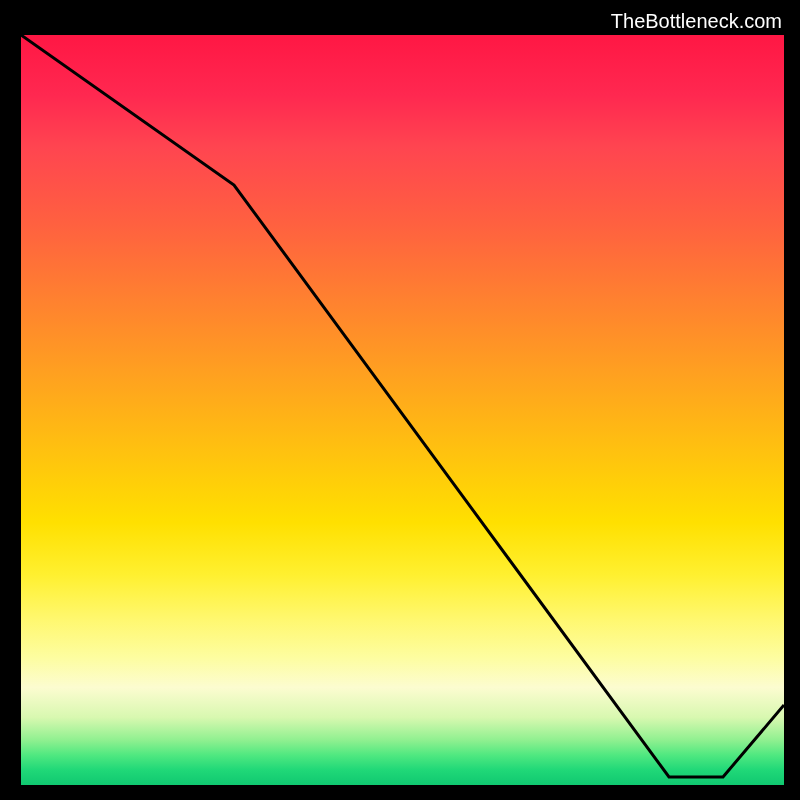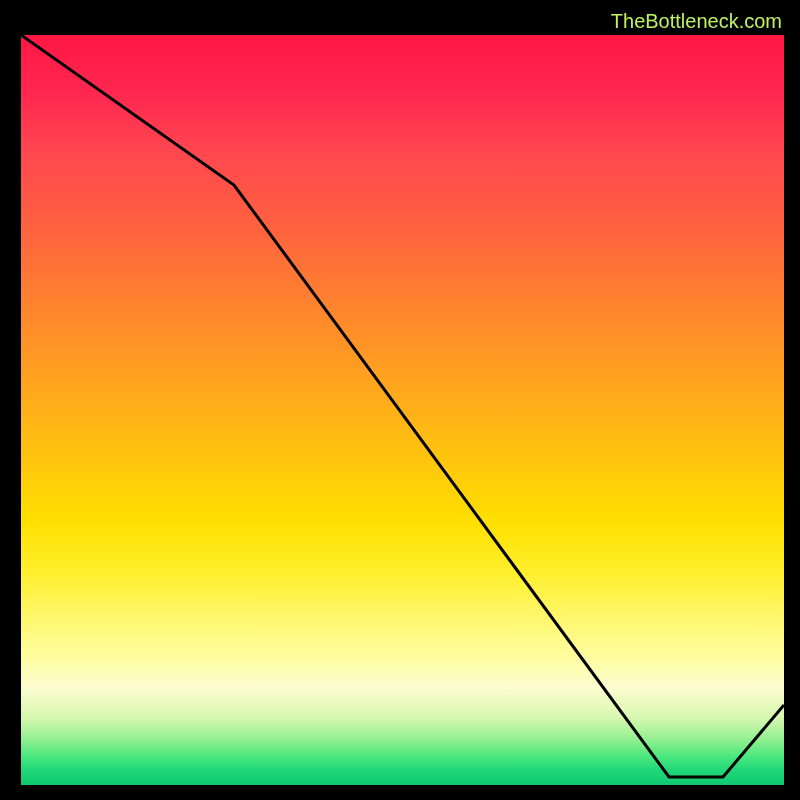--- a/index.html
+++ b/index.html
@@ -1,17 +1,17 @@
 <!DOCTYPE html>
 <html><head>
 <meta charset="utf-8">
 <style>
 body{margin:0;padding:0;background:#000;width:800px;height:800px;font-family:Arial,sans-serif;overflow:hidden}
 .container{width:800px;height:800px;position:relative}
-.watermark{position:absolute;top:10px;right:18px;color:#bef264;font-size:20px;font-weight:400}
+.watermark{position:absolute;top:10px;right:18px;color:#ffffff;font-size:20px;font-weight:400}
 .plot-area{position:absolute;left:18px;top:32px;width:763px;height:750px;border:3px solid #000;background:linear-gradient(to bottom,
 #ff1744 0%,#ff2850 8%,#ff4550 15%,#ff6040 25%,#ff8030 35%,#ffa020 45%,#ffc010 55%,#ffe000 65%,#fff030 72%,#fff870 78%,#fdfda0 83%,#fcfcd0 87%,#d8f8b0 91%,#90f090 94%,#50e880 96%,#20d878 98%,#10c870 100%)}
 .curve{position:absolute;left:0;top:0;width:763px;height:750px}
 .label{position:absolute;color:#880020;font-size:9px;font-weight:700;letter-spacing:0px}
 </style>
 </head>
 <body>
 
 <div class="container">
   <div class="watermark">TheBottleneck.com</div>

